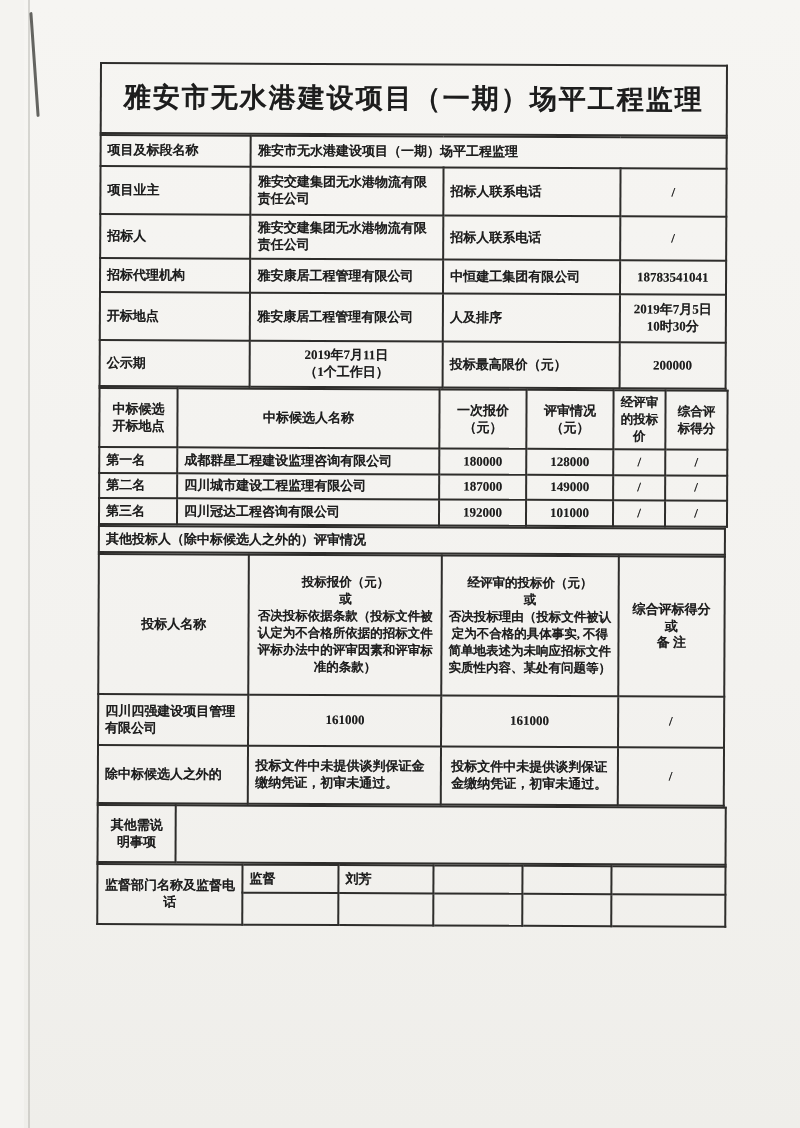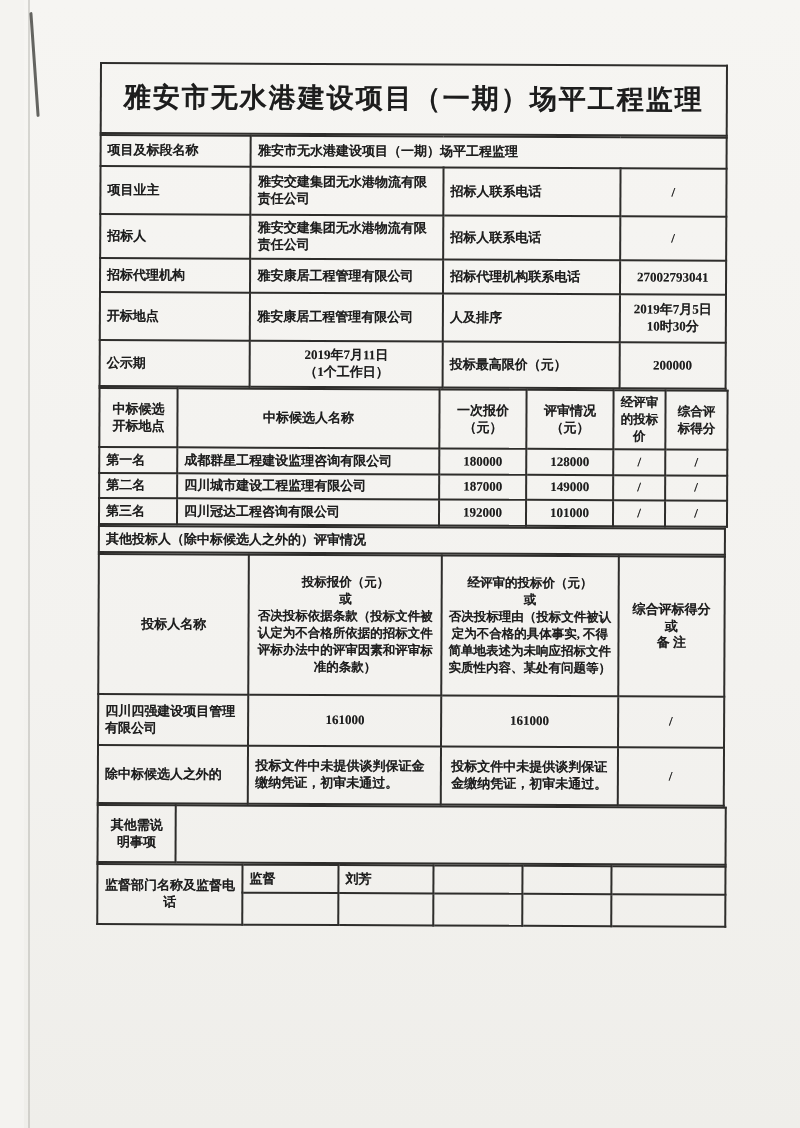--- a/index.html
+++ b/index.html
@@ -118,22 +118,22 @@
       </tr>
       <tr class="r-h46">
         <td class="l">招标人</td>
         <td class="l">雅安交建集团无水港物流有限责任公司</td>
         <td class="l">招标人联系电话</td>
         <td class="c">/</td>
       </tr>
       <tr class="r-h36">
         <td class="l">招标代理机构</td>
         <td class="l">雅安康居工程管理有限公司</td>
-        <td class="l">招标代理机构联系电话</td>
-        <td class="c">27002793041</td>
+        <td class="l">中恒建工集团有限公司</td>
+        <td class="c">18783541041</td>
       </tr>
       <tr class="r-h50">
         <td class="l">开标地点</td>
         <td class="l">雅安康居工程管理有限公司</td>
         <td class="l">人及排序</td>
         <td class="c">2019年7月5日
 10时30分</td>
       </tr>
       <tr class="r-h48">
         <td class="l">公示期</td>

